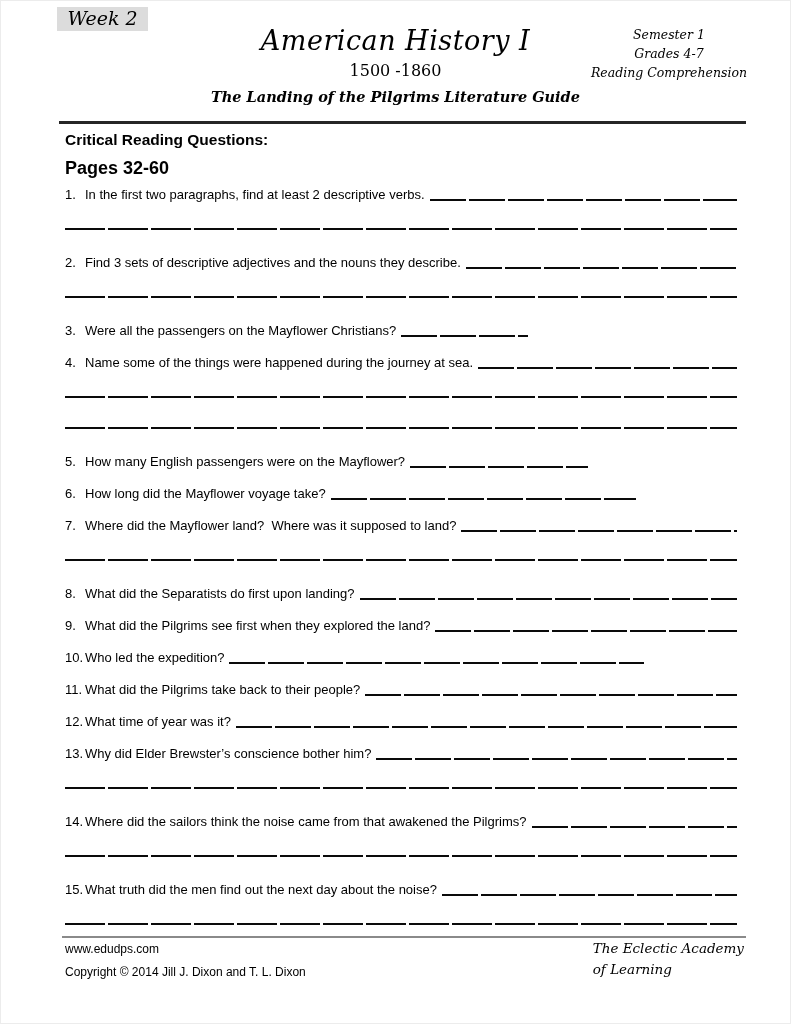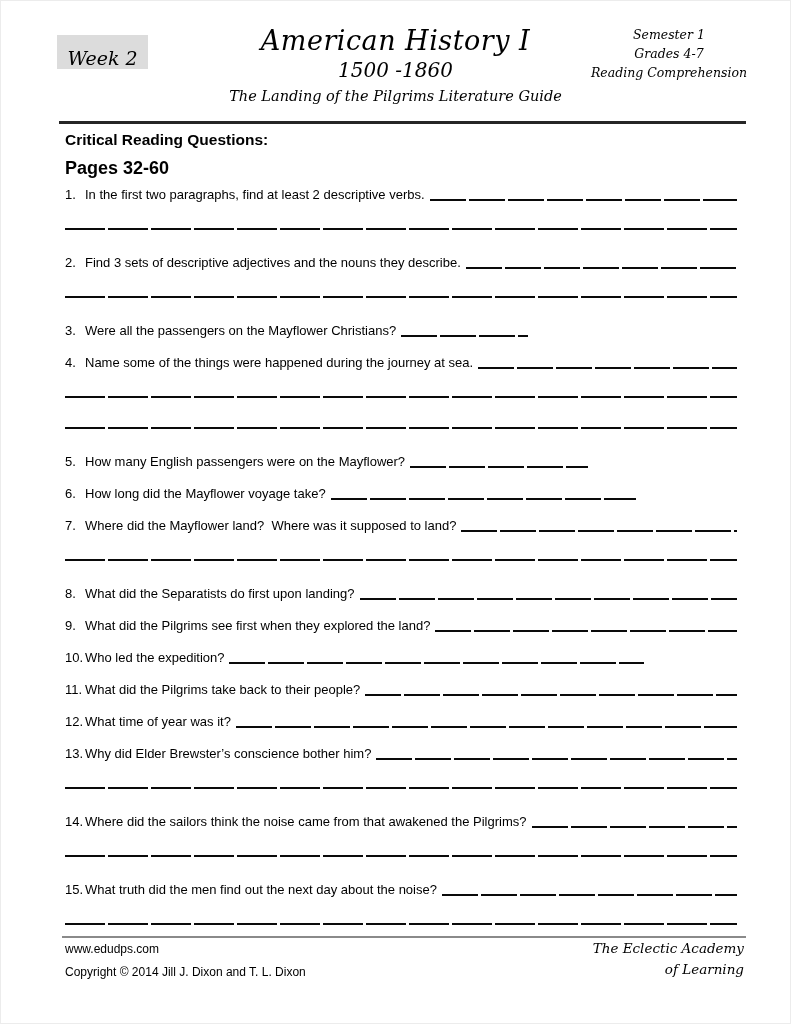--- a/index.html
+++ b/index.html
@@ -10,37 +10,37 @@
     height: 1024px;
     background: var(--page-bg, #ffffff);
     color: var(--text, #000000);
     font-family: "Liberation Sans", "DejaVu Sans", sans-serif;
     box-shadow: inset 0 0 0 1px #ececec;
     overflow: hidden;
   }
 
   
   .week-badge {
-    position: absolute; left: 57px; top: 35px;
-    width: 91px; height: 34px;
+    position: absolute; left: 57px; top: 7px;
+    width: 91px; height: 24px;
     background-color: var(--badge-bg, #dcdcdc);
     background-image: radial-gradient(#c6c6c6 0.6px, rgba(0,0,0,0) 0.7px);
     background-size: 4px 4px;
-    display: flex; align-items: flex-end; justify-content: center;
+    display: flex; align-items: flex-start; justify-content: center;
     font-family: "DejaVu Serif", "Liberation Serif", serif;
     font-style: italic; font-size: 19px; font-weight: 500;
   }
   .header-center {
     position: absolute; left: 150px; right: 150px; top: 26px;
     text-align: center;
     font-family: "DejaVu Serif", "Liberation Serif", serif;
   }
   .doc-title { font-size: 27px; font-style: italic; line-height: 30px; letter-spacing: 0.5px; }
-  .doc-dates { font-size: 20px; font-style: italic; line-height: 23px; margin-top: 3px; }
-  .doc-subtitle { font-size: 14.5px; font-weight: normal; font-style: italic; line-height: 17px; margin-top: 6px; }
+  .doc-dates { font-size: 16px; line-height: 23px; margin-top: 3px; }
+  .doc-subtitle { font-size: 14.5px; font-weight: bold; font-style: italic; line-height: 17px; margin-top: 6px; }
   .doc-byline { font-size: 13px; font-weight: bold; line-height: 15px; margin-top: 2px; }
   .header-meta {
     position: absolute; right: 44px; top: 25px;
     text-align: center;
     font-family: "DejaVu Serif", "Liberation Serif", serif;
     font-style: italic; font-size: 12.5px; line-height: 19px;
   }
   .header-rule {
     position: absolute; left: 59px; right: 45px; top: 121px;
     height: 3px; background: var(--rule-dark, #262626);
@@ -75,21 +75,20 @@
 
   
   .footer-rule {
     position: absolute; left: 62px; right: 45px; top: 936px;
     height: 2px; background: var(--rule-gray, #8a8a8a);
   }
   .footer-left { position: absolute; left: 65px; top: 942px; font-size: 12px; line-height: 14px; }
   .footer-copyright { margin-top: 9px; }
   .footer-right {
     position: absolute; right: 47px; top: 938px;
-    text-align: right;
     font-family: "DejaVu Serif", "Liberation Serif", serif;
     font-style: italic; font-size: 13.5px; line-height: 21px;
   }
 </style>
 </head>
 <body>
 
 <div class="page">
 
   <div class="week-badge">

